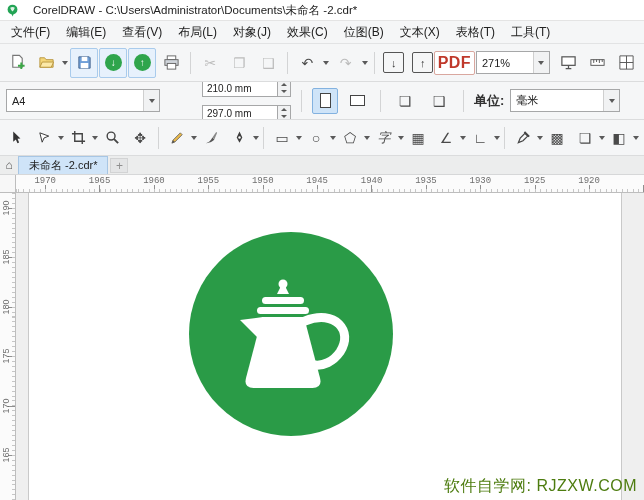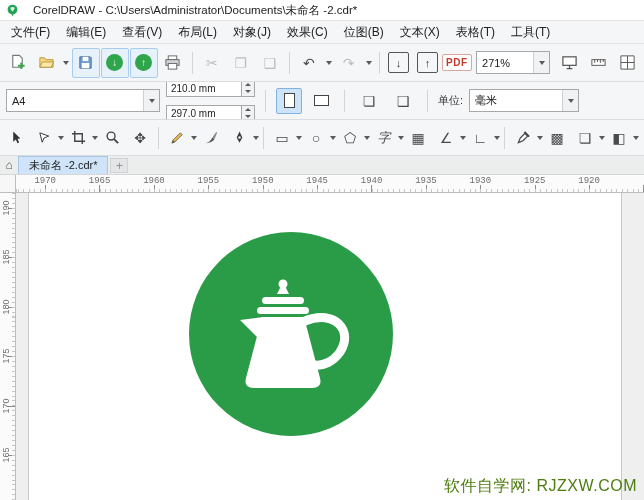--- a/index.html
+++ b/index.html
@@ -31,44 +31,44 @@
   .tri-down{width:0;height:0;border-left:3.5px solid transparent;border-right:3.5px solid transparent;
     border-top:4px solid #5a5a5a;}
   .tri-up{width:0;height:0;border-left:3.5px solid transparent;border-right:3.5px solid transparent;
     border-bottom:4px solid #5a5a5a;}
   .vsep{width:1px;height:22px;background:#d3d4d5;margin:0 4px;flex:0 0 auto;}
   .greenball{width:17px;height:17px;border-radius:50%;background:#2fa54c;color:#fff;
     display:flex;align-items:center;justify-content:center;font-size:10px;font-weight:bold;}
   .framed{border-color:#a9cbec;background:#e7f1fc;}
   .boxed{width:19px;height:19px;border:1.4px solid #555;border-radius:2px;display:flex;
     align-items:center;justify-content:center;font-size:11px;font-weight:bold;color:#333;}
-  .pdfbadge{color:#c0392b;font-weight:bold;font-size:10px;letter-spacing:.5px;
+  .pdfbadge{color:#c0392b;font-weight:bold;font-size:16px;letter-spacing:.5px;
     border:1px solid #d9a79f;border-radius:2px;padding:2px 3px;background:#fff;}
   
   .combo{display:flex;align-items:stretch;background:#fff;border:1px solid #a6a7a8;height:21px;
     font-size:11px;flex:0 0 auto;}
   .combo .val{flex:1;display:flex;align-items:center;padding:0 5px;overflow:hidden;}
   .combo .dd{width:15px;border-left:1px solid #cfcfcf;background:#f1f2f3;display:flex;
     align-items:center;justify-content:center;}
   
-  .dims{display:flex;flex-direction:column;gap:8px;}
+  .dims{display:flex;flex-direction:column;gap:8px;margin-left:36px;}
   .dimrow{display:flex;align-items:stretch;}
   .dimfield{width:66px;height:15px;border:1px solid #a6a7a8;background:#fff;font-size:10px;
     display:flex;align-items:center;padding:0 4px;}
   .spin{width:12px;border:1px solid #a6a7a8;border-left:none;background:#f1f2f3;display:flex;
     flex-direction:column;}
   .spin span{flex:1;display:flex;align-items:center;justify-content:center;}
   .spin .tri-down{border-left-width:3px;border-right-width:3px;border-top-width:3.5px;}
   .spin .tri-up{border-left-width:3px;border-right-width:3px;border-bottom-width:3.5px;}
   .orient{width:24px;height:24px;display:flex;align-items:center;justify-content:center;
     border:1px solid transparent;border-radius:2px;}
   .orient.active{background:#cfe4f8;border-color:#83b2e0;}
   .rect-v{width:9px;height:13px;border:1.4px solid #444;background:#fff;}
   .rect-h{width:13px;height:9px;border:1.4px solid #444;background:#fff;}
-  .units-label{font-size:11px;color:#333;}
+  .units-label{font-size:13px;color:#333;font-weight:bold;}
   
   .tool{min-width:26px;height:28px;display:flex;align-items:center;justify-content:center;
     border:1px solid transparent;border-radius:2px;}
   .tool .g{font-size:14px;color:#4a4a4a;line-height:1;}
   .tool .g.cjk{font-size:13px;}
   
   .tabrow{height:18px;background:#eceded;display:flex;align-items:stretch;border-bottom:1px solid #d6d7d8;}
   .tab-homeicon{width:18px;display:flex;align-items:center;justify-content:center;color:#555;font-size:12px;}
   .doc-tab{background:#cfe4f8;border:1px solid #a7c6e4;border-bottom:none;display:flex;
     align-items:center;padding:0 10px;font-size:11px;color:#1c1c1c;}

